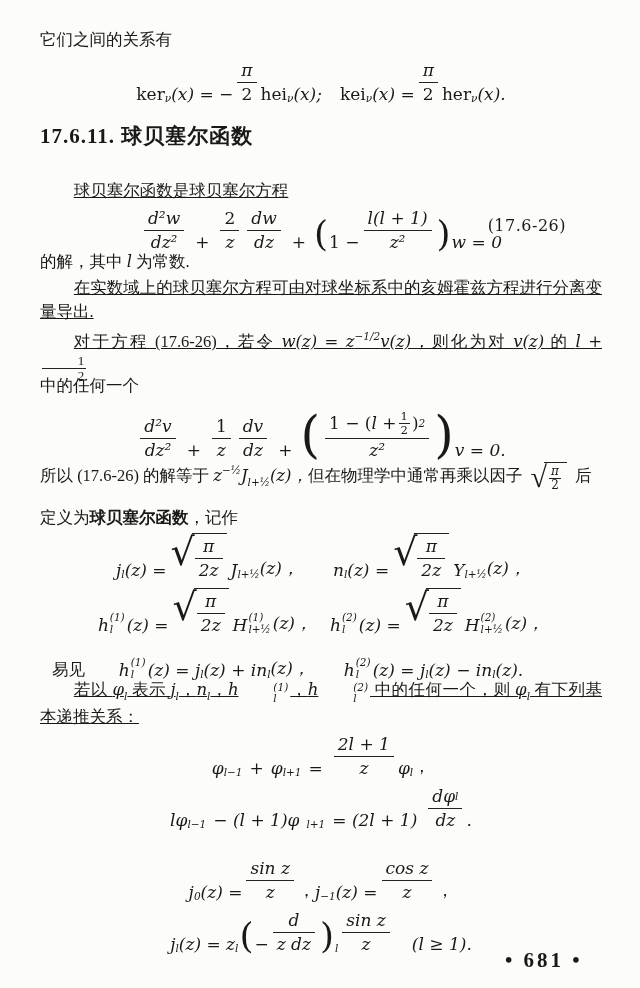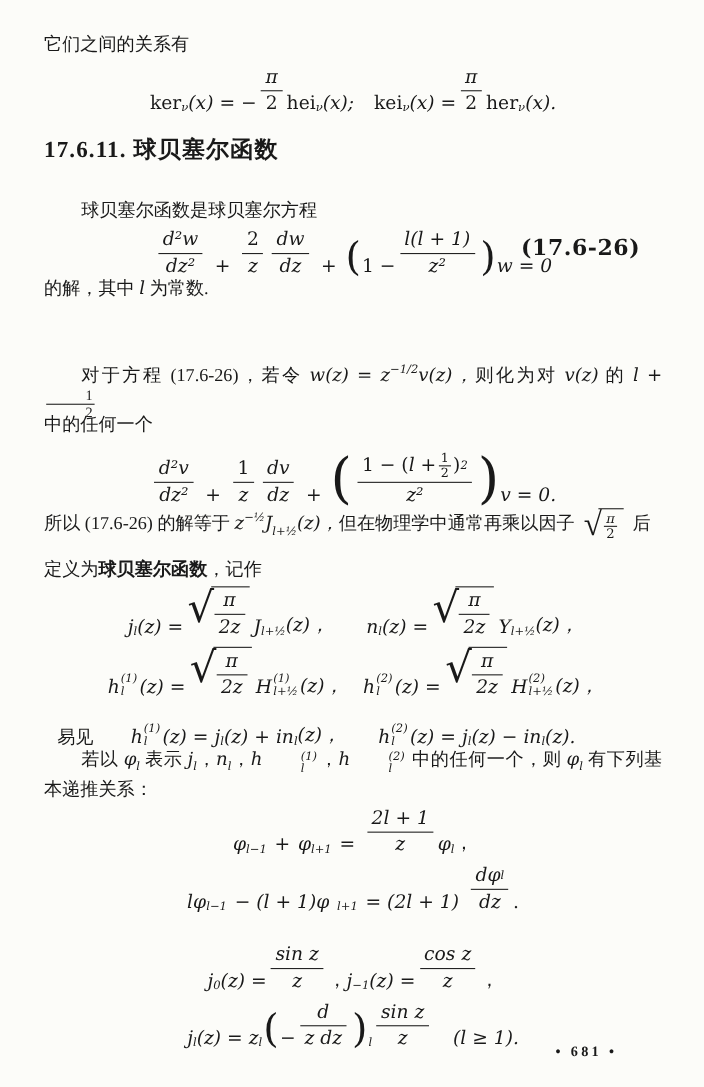--- a/index.html
+++ b/index.html
@@ -11,21 +11,21 @@
     color: #191919;
   }
   .page {
     position: relative;
     width: 640px; height: 988px;
     overflow: hidden;
     background: #fcfcf9;
   }
   .abs { position: absolute; left: 40px; right: 38px; }
   .cn { font-size: 16.5px; line-height: 1.45; text-align: justify; }
-  .indent { text-indent: 2.05em; }
+  .indent { text-indent: 2.05em; text-decoration: underline; }
   .bold { font-weight: bold; }
   .heading { font-size: 21px; font-weight: bold; letter-spacing: 1px; }
   .im { font-style: italic; font-family: "DejaVu Serif", serif; }
   .rm { font-style: normal; }
   
   .eq {
     display: flex; justify-content: center; align-items: flex-end;
     font-size: 17px; font-style: italic;
     font-family: "DejaVu Serif", serif;
   }
@@ -42,22 +42,22 @@
   .ss { display: inline-flex; flex-direction: column; align-items: flex-start; font-size: 10.5px; line-height: 1.08; vertical-align: 6px; margin: 0 2px 0 1px; }
   .sqrt { display: inline-flex; align-items: flex-start; vertical-align: middle; margin: 0 4px; }
   .rad { font-style: normal; font-size: 38px; line-height: 1; margin-right: -3px; }
   .vinc { border-top: 1.6px solid #222; padding: 2px 4px 0 3px; }
   .sqrt.sm .rad { font-size: 30px; }
   .op { margin: 0 7px; font-style: normal; }
   .bp { font-style: normal; font-size: 36px; font-weight: 300; line-height: 1; vertical-align: middle; display: inline-block; margin: 0 1px; }
   .bp.xl { font-size: 50px; }
   .gap { display: inline-block; width: 34px; }
   .gap.sm { display: inline-block; width: 18px; }
-  .eqtag { position: absolute; right: 20px; top: 50%; transform: translateY(-50%); font-style: normal; font-weight: bold; font-size: 20px; letter-spacing: 0.5px; }
-  .pagenum { position: absolute; top: 948px; left: 505px; font-size: 13px; font-weight: bold; letter-spacing: 3px; }
+  .eqtag { position: absolute; right: 36px; top: 50%; transform: translateY(-50%); font-style: normal; font-weight: normal; font-size: 16px; letter-spacing: 0.5px; }
+  .pagenum { position: absolute; top: 948px; left: 505px; font-size: 21px; font-weight: bold; letter-spacing: 3px; }
 </style>
 </head>
 <body>
 
 <div class="page">
 
   <p class="cn abs" style="top:28px; margin:0;">它们之间的关系有</p>
 
   <div class="eq abs" style="top:56px; height:48px;">
     <span class="rm">ker</span>
@@ -108,20 +108,21 @@
         <span class="fnum">l(l + 1)</span>
         <span class="fden">z²</span>
       </span>
     <span class="bp">)</span>
     <span>w = 0</span>
     <span class="eqtag">(17.6-26)</span>
   </div>
 
   <p class="cn abs" style="top:250px; margin:0;"><span>的解，其中 </span><span class="im">l</span><span> 为常数.</span></p>
 
+  <p class="cn abs indent" style="top:276px; margin:0; height:48px;">在实数域上的球贝塞尔方程可由对球坐标系中的亥姆霍兹方程进行分离变量导出.</p>
 
   <p class="cn abs indent" style="top:329px; margin:0;">
     <span>对于方程 (17.6-26)，若令 </span><span class="im"><span>w(z) = z</span><span class="sup">−1/2</span><span>v(z)，</span></span><span>则化为对 </span><span class="im">v(z)</span><span> 的 </span><span class="im">l + </span><span class="frac sm" style="font-size:13px; vertical-align:middle; display:inline-block;"><span class="fnum rm">1</span><span class="fden rm">2</span></span>
   </p>
 
   <p class="cn abs" style="top:374px; margin:0;">中的任何一个</p>
 
   <div class="eq abs" style="top:398px; height:62px;">
     <span class="frac">
         <span class="fnum">d²v</span>

